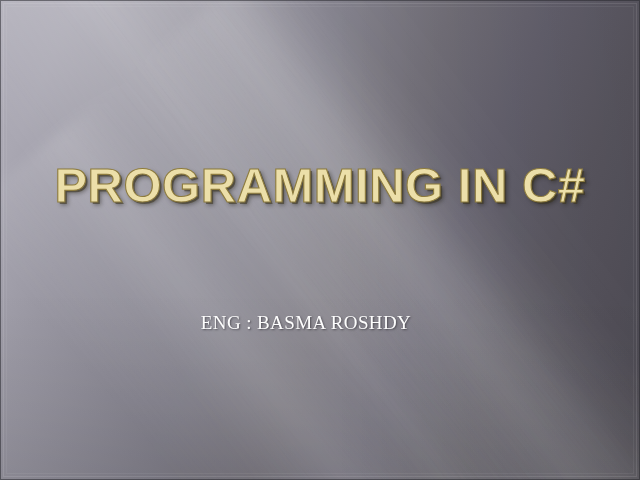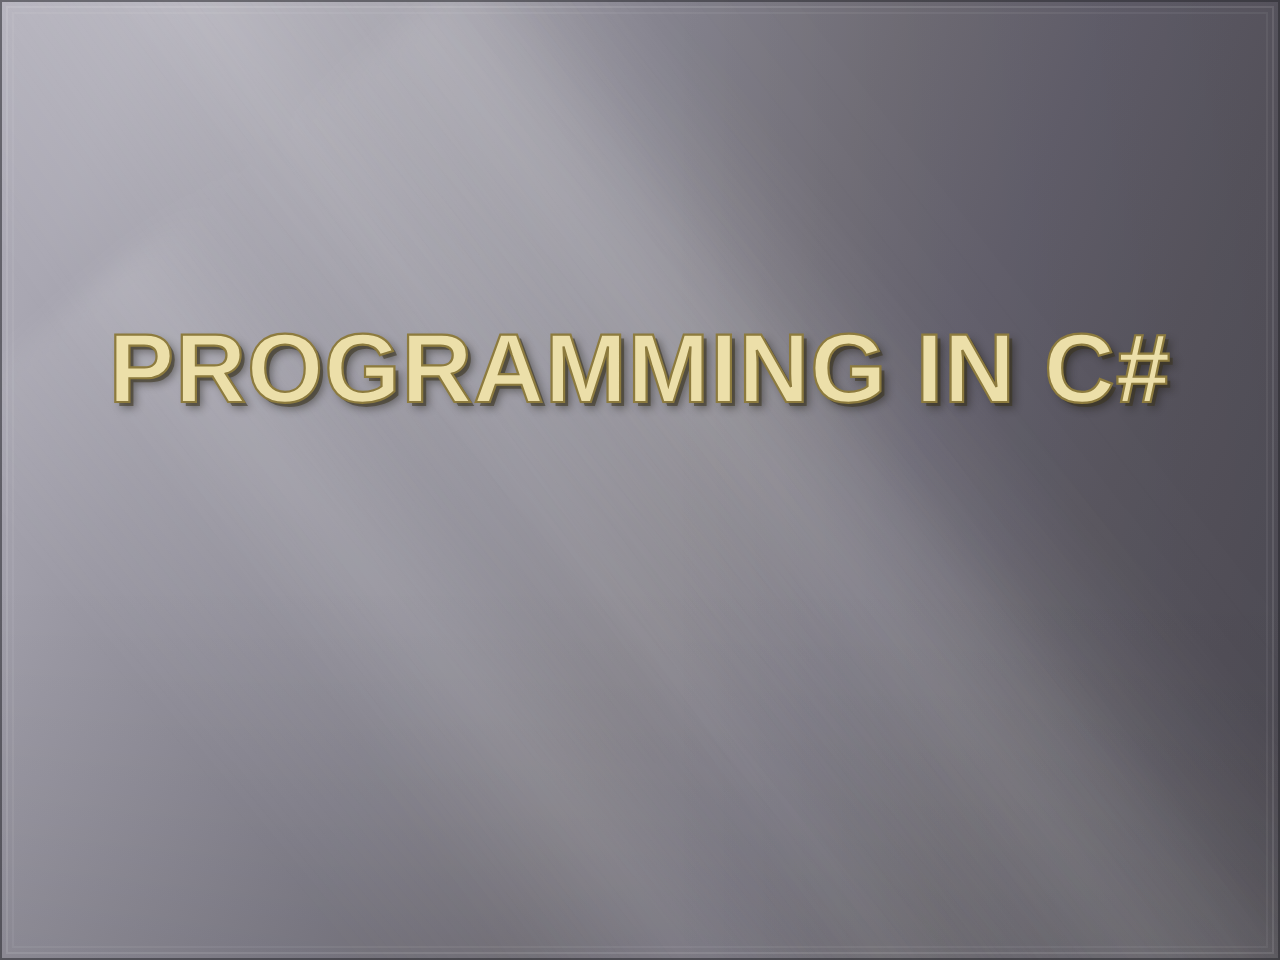--- a/index.html
+++ b/index.html
@@ -182,18 +182,21 @@
   <div class="bg-sheen-a"></div>
   <div class="bg-sheen-b"></div>
   <div class="bg-sheen-c"></div>
   <div class="bg-shade-right"></div>
   <div class="bg-shade-bottom"></div>
 
   <div class="title-wrap">
     <span class="title">PROGRAMMING IN C#</span>
   </div>
 
+  <div class="subtitle-wrap">
+    <span class="subtitle">ENG : BASMA ROSHDY</span>
+  </div>
 
   <div class="frame-outer"></div>
   <div class="frame-inner"></div>
   <div class="frame-inner2"></div>
 
 </div>
 
 </body></html>

